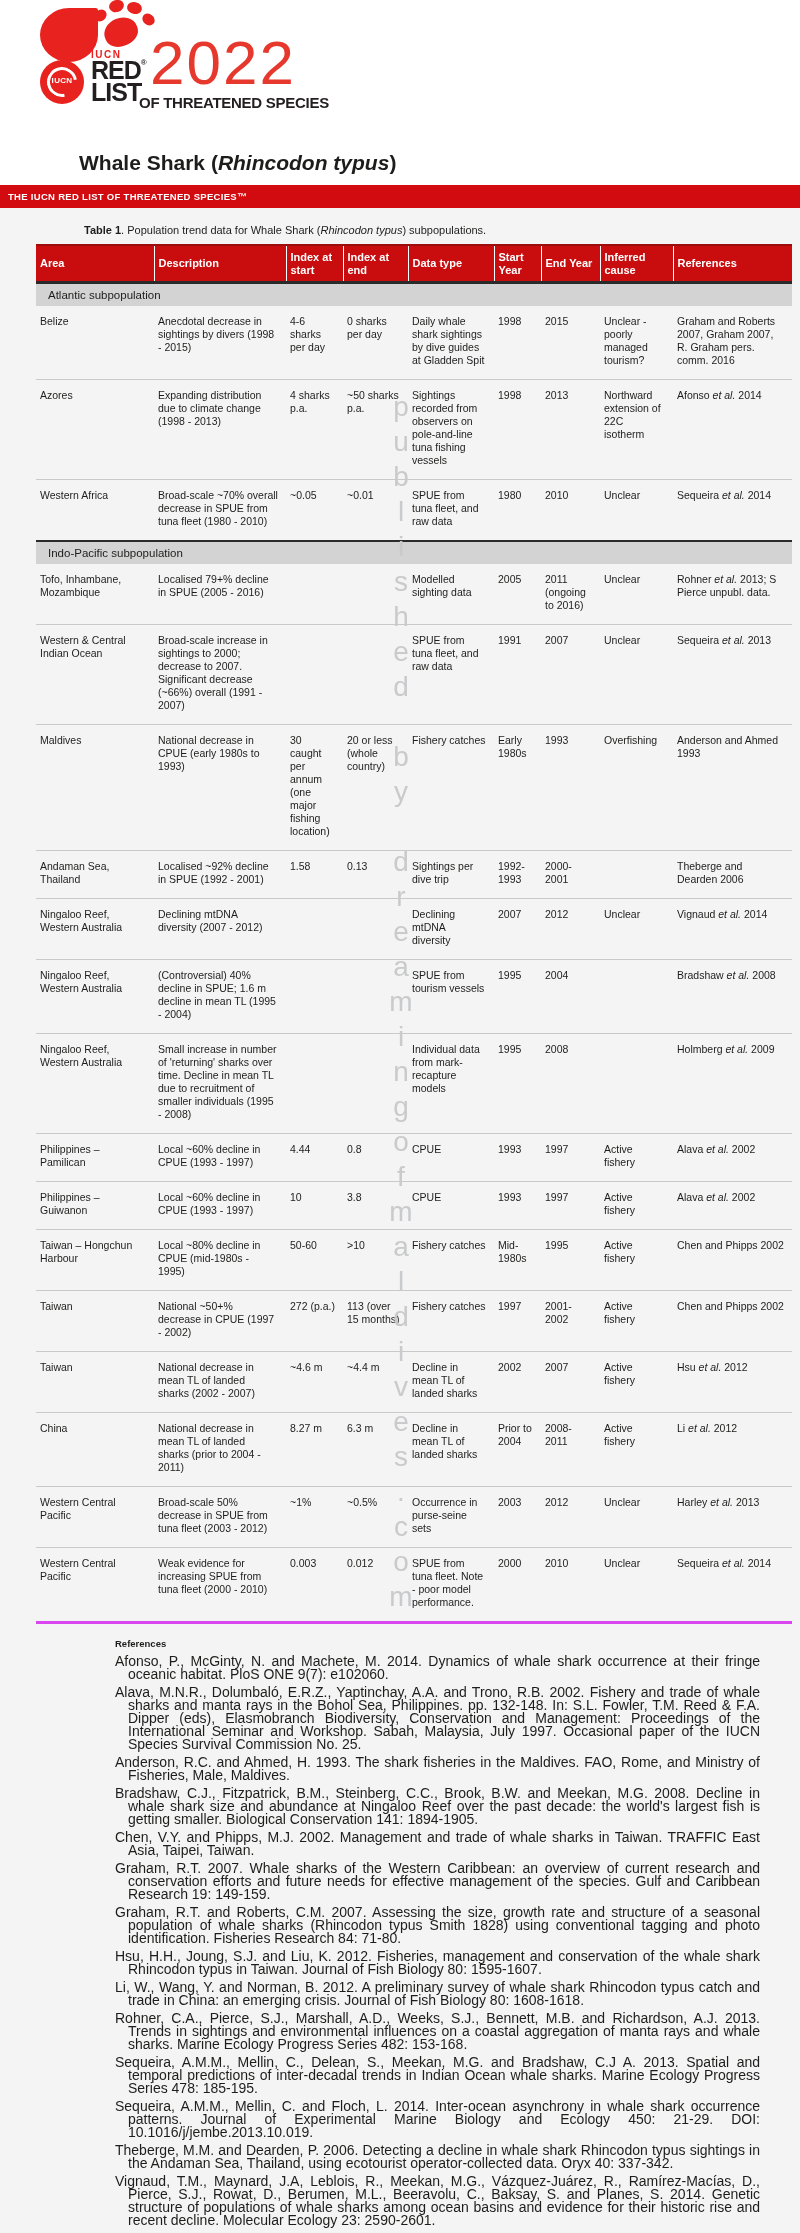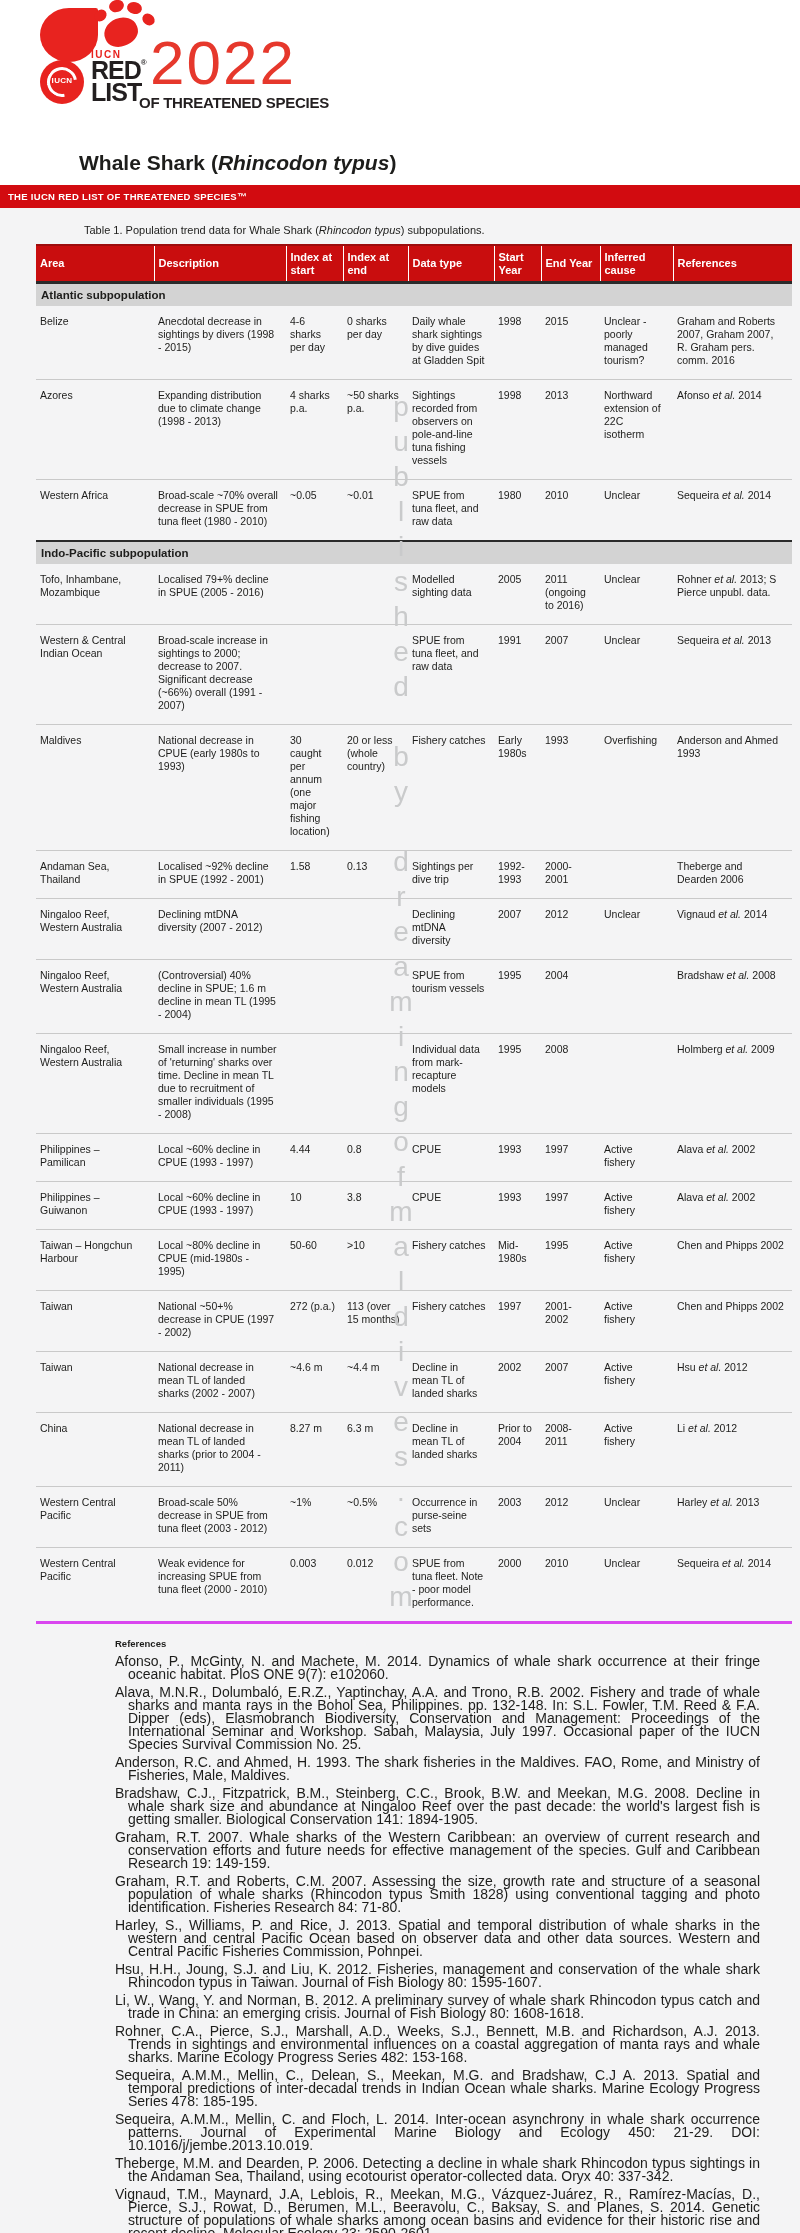--- a/index.html
+++ b/index.html
@@ -26,31 +26,31 @@
   .year-2022 { position:absolute; left:150px; top:32px; font-size:62px; font-weight:400; color:var(--year-red); letter-spacing:2px; line-height:1; }
   .tagline { position:absolute; left:139px; top:94px; font-size:15.5px; font-weight:bold; color:#231f20; letter-spacing:-0.3px; transform:scaleX(0.97); transform-origin:left; }
 
   
   .page-title { padding:16px 0 10px 79px; font-size:21px; font-weight:bold; background:#ffffff; }
   .page-title .sp { font-style:italic; }
   .red-banner { background:var(--banner-red); color:#fff; font-size:9.5px; font-weight:bold; letter-spacing:0.3px; padding:6px 4px 6px 8px; }
 
   
   .caption { margin:16px 0 8px 84px; font-size:11px; }
-  .caption b { font-weight:normal; }
+  .caption b { font-weight:bold; }
   .caption .sp { font-style:italic; }
 
   
   table.pop { border-collapse:collapse; margin-left:36px; width:756px; table-layout:fixed; border-bottom:3px solid #d946ef; }
   col.c-area{width:118px} col.c-desc{width:132px} col.c-is{width:57px} col.c-ie{width:65px}
   col.c-dt{width:86px} col.c-sy{width:47px} col.c-ey{width:59px} col.c-ic{width:73px} col.c-ref{width:119px}
   thead th { background:var(--header-red); color:#fff; font-size:11px; font-weight:bold; text-align:left; vertical-align:middle; padding:5px 6px 5px 4px; border-left:1px solid #fff; border-top:2px solid #9d0d0d; line-height:1.15; }
   thead th:first-child { border-left:none; }
   thead tr { border-bottom:3px solid #2a2a2a; }
-  tr.section-row td { background:var(--section-gray); font-weight:bold; font-size:11.5px; padding:5px 5px; border-top:2px solid #2a2a2a; }
+  tr.section-row td { background:var(--section-gray); font-weight:normal; font-size:11.5px; padding:5px 12px; border-top:2px solid #2a2a2a; }
   tbody tr.data-row td { font-size:10.5px; line-height:13px; vertical-align:top; padding:9px 8px 12px 4px; border-top:1px solid #c9c9c9; }
   tbody tr.data-row:first-child td,
   tr.section-row + tr.data-row td { border-top:none; }
   td i, .caption i { font-style:italic; }
   tr.marked td:last-child { position:relative; }
   tr.marked td:last-child::after { content:""; position:absolute; top:0; bottom:0; right:-36px; width:2px; background:var(--marker-red); }
 
   
   .watermark { position:absolute; left:383px; top:392px; width:36px; pointer-events:none; }
   .wm-letter { height:35px; font-size:28px; line-height:30px; color:var(--wmark-gray); text-align:center; font-weight:400; }
@@ -329,23 +329,23 @@
         </tbody>
     </table>
 
     <section class="refs">
       <h3>References</h3>
       <div id="refs-list">
           <div class="ref-item">Afonso, P., McGinty, N. and Machete, M. 2014. Dynamics of whale shark occurrence at their fringe oceanic habitat. PloS ONE 9(7): e102060.</div>
           <div class="ref-item">Alava, M.N.R., Dolumbaló, E.R.Z., Yaptinchay, A.A. and Trono, R.B. 2002. Fishery and trade of whale sharks and manta rays in the Bohol Sea, Philippines. pp. 132-148. In: S.L. Fowler, T.M. Reed &amp; F.A. Dipper (eds), Elasmobranch Biodiversity, Conservation and Management: Proceedings of the International Seminar and Workshop. Sabah, Malaysia, July 1997. Occasional paper of the IUCN Species Survival Commission No. 25.</div>
           <div class="ref-item">Anderson, R.C. and Ahmed, H. 1993. The shark fisheries in the Maldives. FAO, Rome, and Ministry of Fisheries, Male, Maldives.</div>
           <div class="ref-item">Bradshaw, C.J., Fitzpatrick, B.M., Steinberg, C.C., Brook, B.W. and Meekan, M.G. 2008. Decline in whale shark size and abundance at Ningaloo Reef over the past decade: the world's largest fish is getting smaller. Biological Conservation 141: 1894-1905.</div>
+          <div class="ref-item">Chen, V.Y. and Phipps, M.J. 2002. Management and trade of whale sharks in Taiwan. TRAFFIC East Asia, Taipei, Taiwan.</div>
           <div class="ref-item">Graham, R.T. 2007. Whale sharks of the Western Caribbean: an overview of current research and conservation efforts and future needs for effective management of the species. Gulf and Caribbean Research 19: 149-159.</div>
           <div class="ref-item">Graham, R.T. and Roberts, C.M. 2007. Assessing the size, growth rate and structure of a seasonal population of whale sharks (Rhincodon typus Smith 1828) using conventional tagging and photo identification. Fisheries Research 84: 71-80.</div>
-          <div class="ref-item">Harley, S., Williams, P. and Rice, J. 2013. Spatial and temporal distribution of whale sharks in the western and central Pacific Ocean based on observer data and other data sources. Western and Central Pacific Fisheries Commission, Pohnpei.</div>
           <div class="ref-item">Hsu, H.H., Joung, S.J. and Liu, K. 2012. Fisheries, management and conservation of the whale shark Rhincodon typus in Taiwan. Journal of Fish Biology 80: 1595-1607.</div>
           <div class="ref-item">Li, W., Wang, Y. and Norman, B. 2012. A preliminary survey of whale shark Rhincodon typus catch and trade in China: an emerging crisis. Journal of Fish Biology 80: 1608-1618.</div>
           <div class="ref-item">Rohner, C.A., Pierce, S.J., Marshall, A.D., Weeks, S.J., Bennett, M.B. and Richardson, A.J. 2013. Trends in sightings and environmental influences on a coastal aggregation of manta rays and whale sharks. Marine Ecology Progress Series 482: 153-168.</div>
           <div class="ref-item">Sequeira, A.M.M., Mellin, C., Delean, S., Meekan, M.G. and Bradshaw, C.J A. 2013. Spatial and temporal predictions of inter-decadal trends in Indian Ocean whale sharks. Marine Ecology Progress Series 478: 185-195.</div>
           <div class="ref-item">Sequeira, A.M.M., Mellin, C. and Floch, L. 2014. Inter-ocean asynchrony in whale shark occurrence patterns. Journal of Experimental Marine Biology and Ecology 450: 21-29. DOI: 10.1016/j/jembe.2013.10.019.</div>
           <div class="ref-item">Theberge, M.M. and Dearden, P. 2006. Detecting a decline in whale shark Rhincodon typus sightings in the Andaman Sea, Thailand, using ecotourist operator-collected data. Oryx 40: 337-342.</div>
           <div class="ref-item">Vignaud, T.M., Maynard, J.A, Leblois, R., Meekan, M.G., Vázquez-Juárez, R., Ramírez-Macías, D., Pierce, S.J., Rowat, D., Berumen, M.L., Beeravolu, C., Baksay, S. and Planes, S. 2014. Genetic structure of populations of whale sharks among ocean basins and evidence for their historic rise and recent decline. Molecular Ecology 23: 2590-2601.</div>
         </div>
     </section>
   </main>

